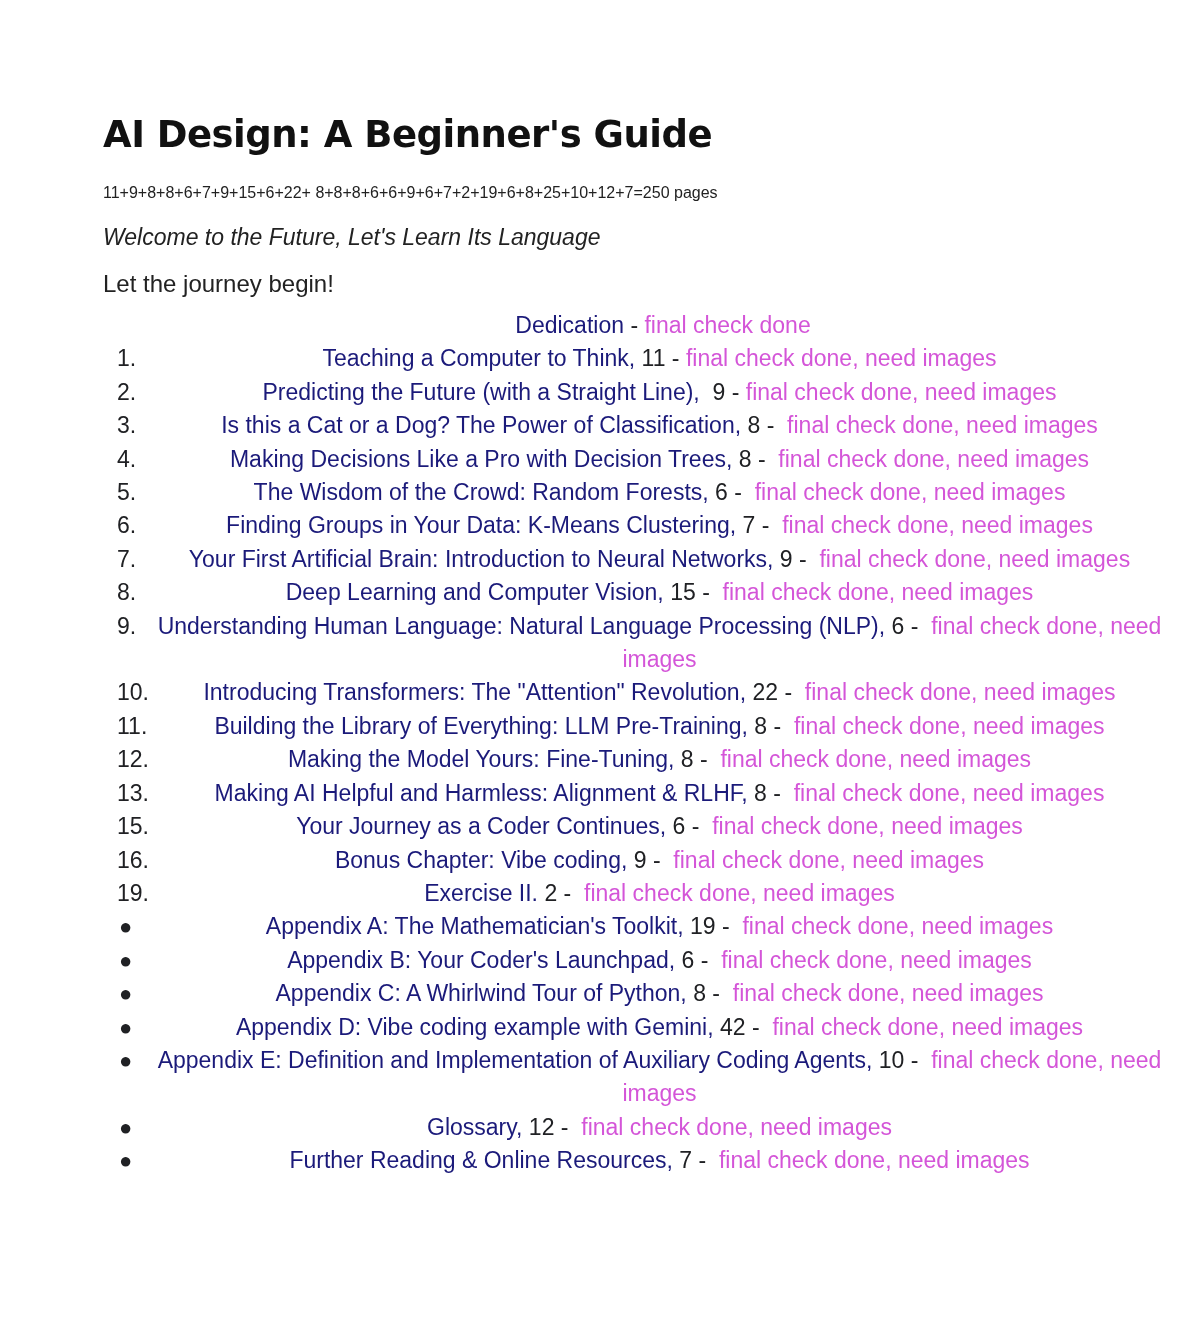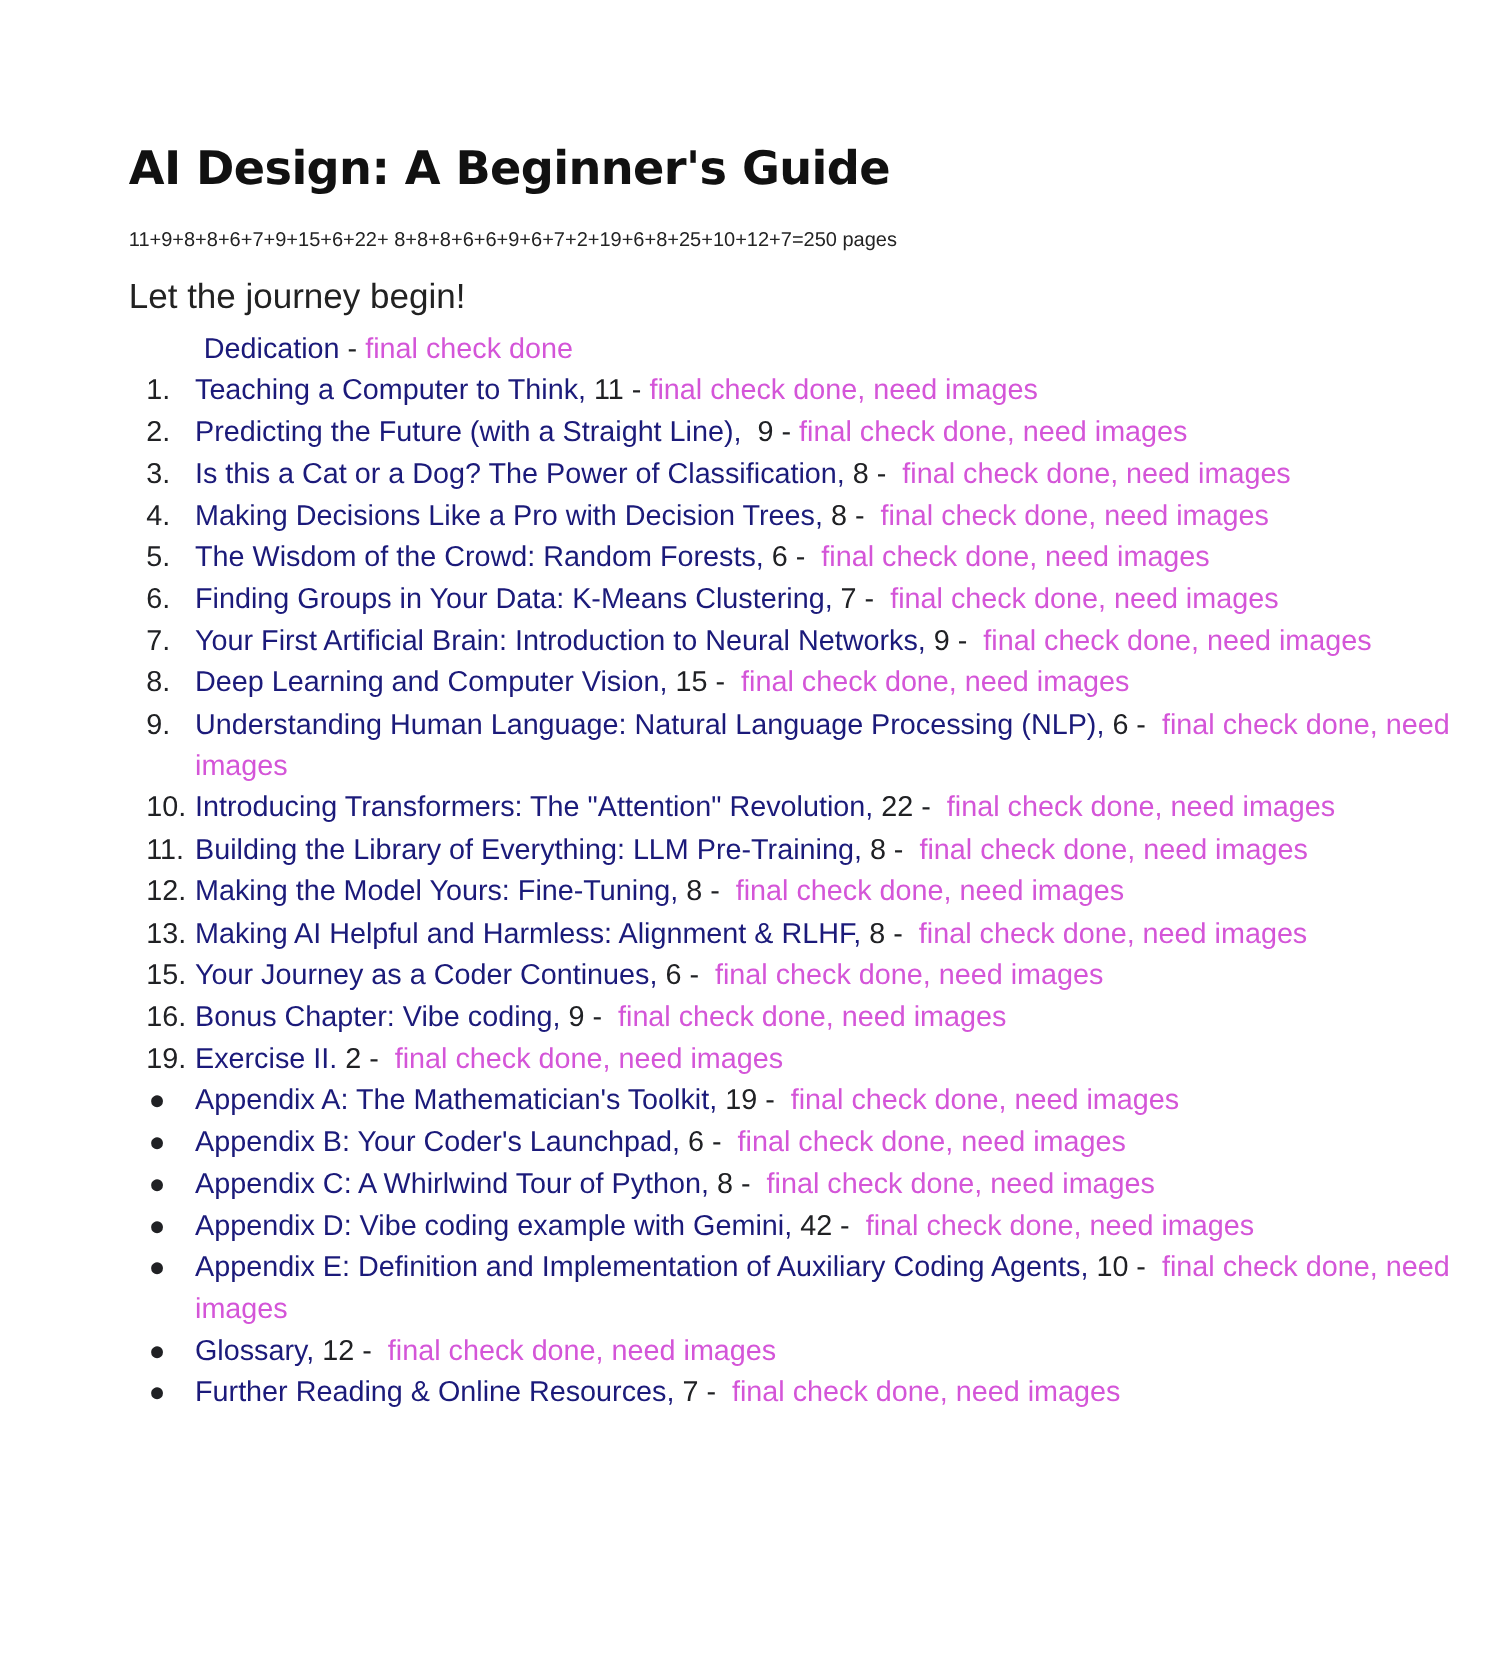--- a/index.html
+++ b/index.html
@@ -9,38 +9,39 @@
       color: #202124;
     }
     .page { position: absolute; left: 103px; top: 110px; width: 1060px; }
     .title {
       font-family: "DejaVu Sans", "Liberation Sans", sans-serif;
       font-weight: bold; font-size: 37px; letter-spacing: -0.5px;
       color: #111111; margin: 0 0 16px 0; line-height: 50px;
     }
     .pages-line { font-size: 16px; color: #222; margin: 0 0 10px 0; line-height: 34px; }
     .subtitle { font-size: 23px; font-style: italic; color: #222; margin: 0 0 13px 0; line-height: 34px; }
-    .intro { font-size: 28px; color: #222; margin: 0 0 8px 0; line-height: 34px; }
-    .toc { margin: 0; padding: 0; list-style: none; font-size: 23px; line-height: 33.4px; }
+    .intro { font-size: 24px; color: #222; margin: 0 0 8px 0; line-height: 34px; }
+    .toc { margin: 0; padding: 0; list-style: none; font-size: 23px; line-height: 33.4px; text-align: center; }
     .toc li { position: relative; padding-left: 53px; }
     .toc li .marker {
       position: absolute; left: 14px; top: 0; color: #202124;
     }
     .toc li.bullet .marker { left: 16px; font-size: 22px; }
     .toc li.dedication { padding-left: 60px; }
     .t { color: #1b1a7a; }
     .n { color: #202124; }
     .s { color: #d455d8; }
   </style>
 </head>
 <body>
 
 <div class="page">
   <h1 class="title">AI Design: A Beginner's Guide</h1>
   <p class="pages-line">11+9+8+8+6+7+9+15+6+22+ 8+8+8+6+6+9+6+7+2+19+6+8+25+10+12+7=250 pages</p>
+  <p class="subtitle">Welcome to the Future, Let's Learn Its Language</p>
   <p class="intro">Let the journey begin!</p>
 
   <ul class="toc">
     <li class="dedication">
       <span class="t">Dedication</span><span class="n"> - </span><span class="s">final check done</span>
     </li>
   </ul>
   <ul class="toc" id="chapters">
       <li><span class="marker">1.</span><span class="t">Teaching a Computer to Think,</span><span class="n" style="white-space: pre;"> 11 - </span><span class="s">final check done, need images</span></li>
       <li><span class="marker">2.</span><span class="t">Predicting the Future (with a Straight Line),</span><span class="n" style="white-space: pre;">  9 - </span><span class="s">final check done, need images</span></li>

